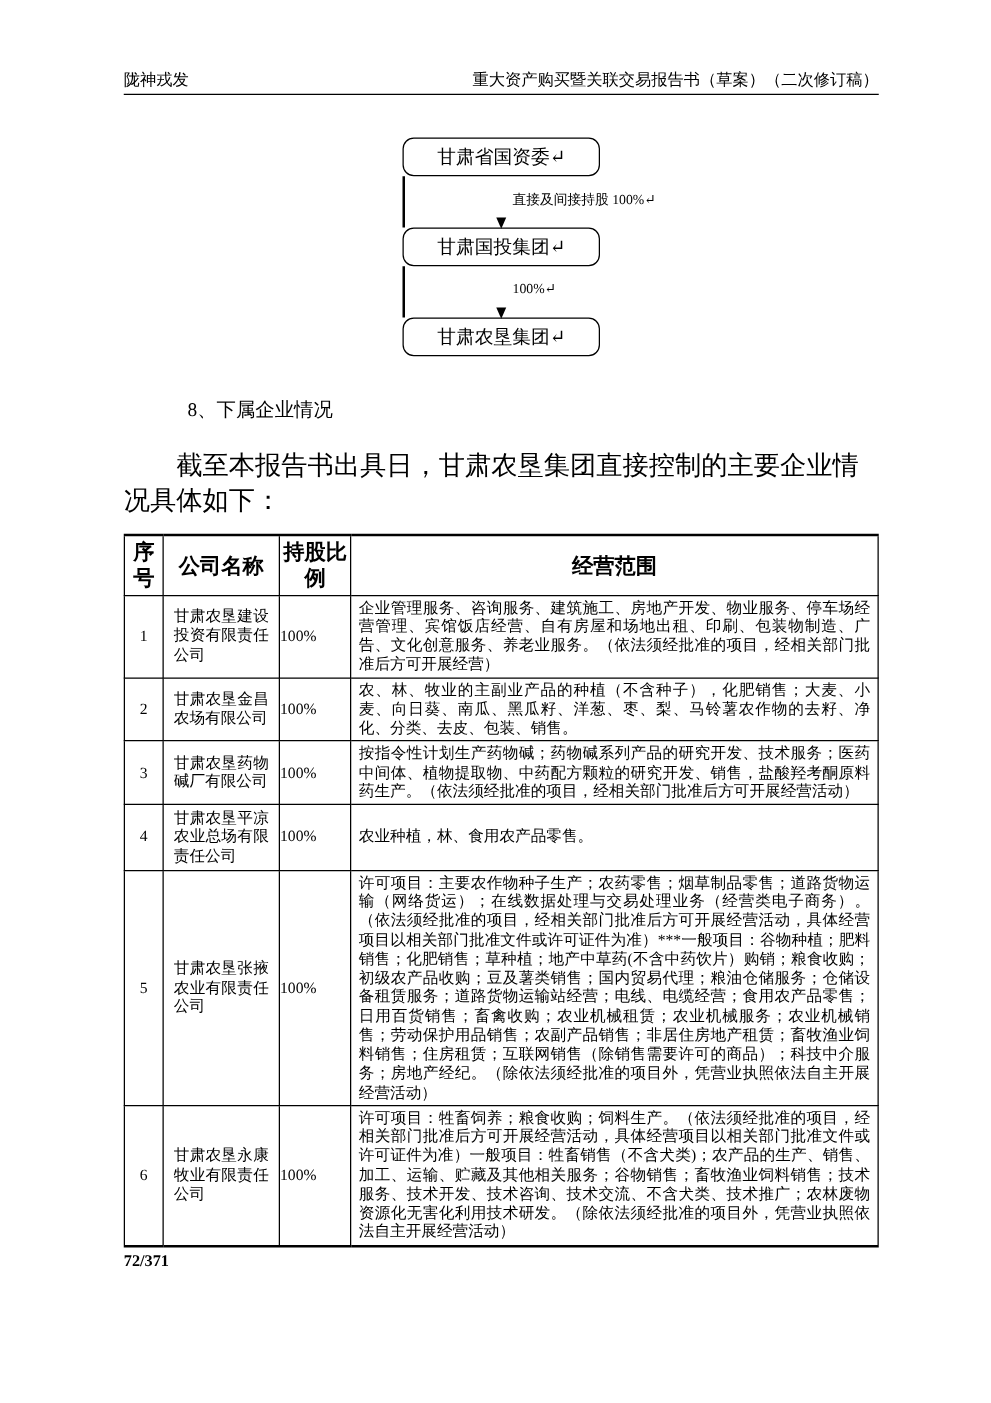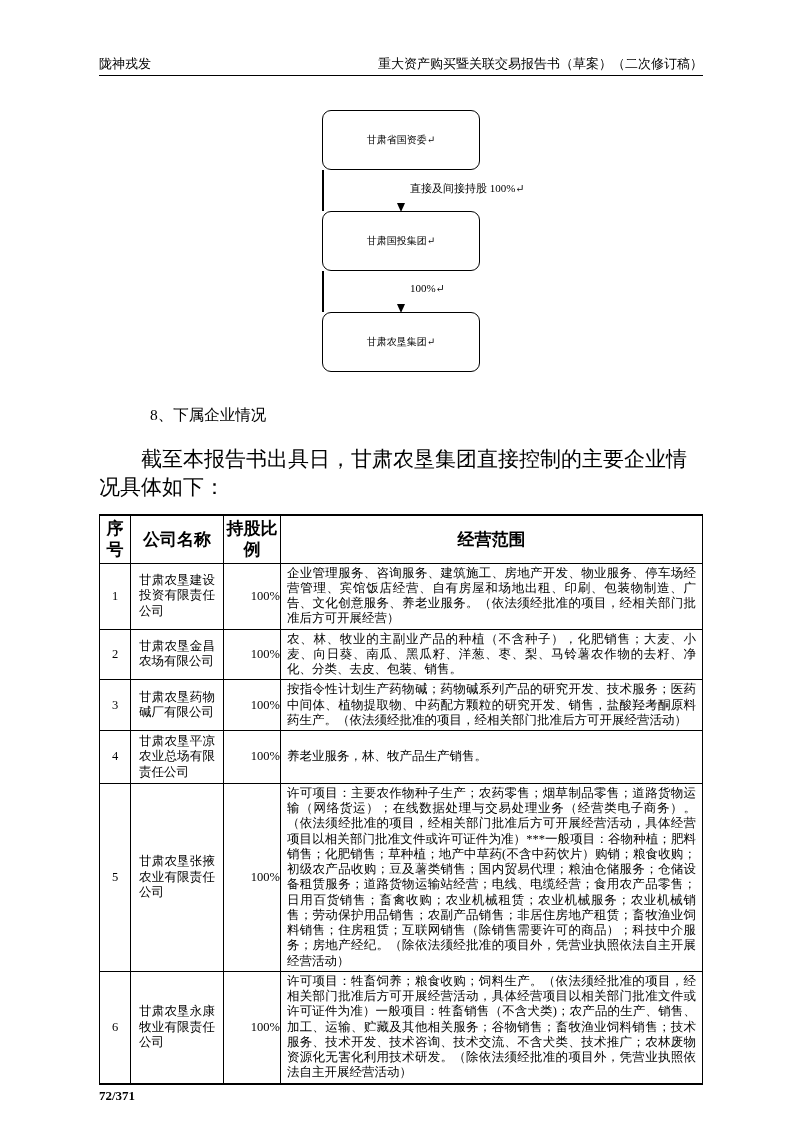--- a/index.html
+++ b/index.html
@@ -17,22 +17,22 @@
   .pghead {
     display:flex; justify-content:space-between; align-items:flex-end;
     border-bottom:1.5px solid #000; padding-bottom:2px;
     font-size:13px;
   }
 
   
   .chart { margin-top:34px; display:flex; flex-direction:column; align-items:center; }
   .fbox {
     border:1.5px solid #000; border-radius:9px;
-    width:158px; padding:22px 2px;
-    font-size:10px; text-align:center; white-space:nowrap;
+    width:158px; padding:5px 2px;
+    font-size:15px; text-align:center; white-space:nowrap;
   }
   .arrow { position:relative; height:41px; width:158px; display:flex; justify-content:flex-start; }
   .aline { width:1.5px; height:100%; background:#000; }
   .ahead {
     position:absolute; bottom:-1px; left:50%; transform:translateX(-50%);
     width:0; height:0;
     border-left:4.5px solid transparent; border-right:4.5px solid transparent;
     border-top:9px solid #000;
   }
   .alabel {
@@ -53,21 +53,21 @@
     border:1px solid #000; vertical-align:middle;
   }
   .cotable thead th {
     font-weight:bold; text-align:center; font-size:17px;
     padding:2px 1px; line-height:1.25;
     border-top:2.5px solid #000;
   }
   .cotable tbody tr:last-child td { border-bottom:2.5px solid #000; }
   td.c-no  { text-align:center; }
   td.c-name{ text-align:justify; padding:3px 8px; line-height:1.22;margin-left:20px; }
-  td.c-pct { text-align:right; }
+  td.c-pct { text-align:left; }
   td.c-scope{ text-align:justify; padding:2px 6px; line-height:1.22; }
   .col-no{width:31px;} .col-name{width:93px;} .col-pct{width:57px;} .col-scope{width:auto;}
 
   
   .pgfoot { text-align:left; font-weight:bold; font-size:13px; margin-top:3px; padding-right:2px; }
 </style>
 </head>
 <body>
 
 <div class="content">
@@ -133,21 +133,21 @@
       <tr>
         <td class="c-no">3</td>
         <td class="c-name">甘肃农垦药物碱厂有限公司</td>
         <td class="c-pct">100%</td>
         <td class="c-scope">按指令性计划生产药物碱；药物碱系列产品的研究开发、技术服务；医药中间体、植物提取物、中药配方颗粒的研究开发、销售，盐酸羟考酮原料药生产。（依法须经批准的项目，经相关部门批准后方可开展经营活动）</td>
       </tr>
       <tr>
         <td class="c-no">4</td>
         <td class="c-name">甘肃农垦平凉农业总场有限责任公司</td>
         <td class="c-pct">100%</td>
-        <td class="c-scope">养老业服务，林、牧产品生产销售。</td>
+        <td class="c-scope">农业种植，林、食用农产品零售。</td>
       </tr>
       <tr>
         <td class="c-no">5</td>
         <td class="c-name">甘肃农垦张掖农业有限责任公司</td>
         <td class="c-pct">100%</td>
         <td class="c-scope">许可项目：主要农作物种子生产；农药零售；烟草制品零售；道路货物运输（网络货运）；在线数据处理与交易处理业务（经营类电子商务）。（依法须经批准的项目，经相关部门批准后方可开展经营活动，具体经营项目以相关部门批准文件或许可证件为准）***一般项目：谷物种植；肥料销售；化肥销售；草种植；地产中草药(不含中药饮片）购销；粮食收购；初级农产品收购；豆及薯类销售；国内贸易代理；粮油仓储服务；仓储设备租赁服务；道路货物运输站经营；电线、电缆经营；食用农产品零售；日用百货销售；畜禽收购；农业机械租赁；农业机械服务；农业机械销售；劳动保护用品销售；农副产品销售；非居住房地产租赁；畜牧渔业饲料销售；住房租赁；互联网销售（除销售需要许可的商品）；科技中介服务；房地产经纪。（除依法须经批准的项目外，凭营业执照依法自主开展经营活动）</td>
       </tr>
       <tr>
         <td class="c-no">6</td>
         <td class="c-name">甘肃农垦永康牧业有限责任公司</td>

